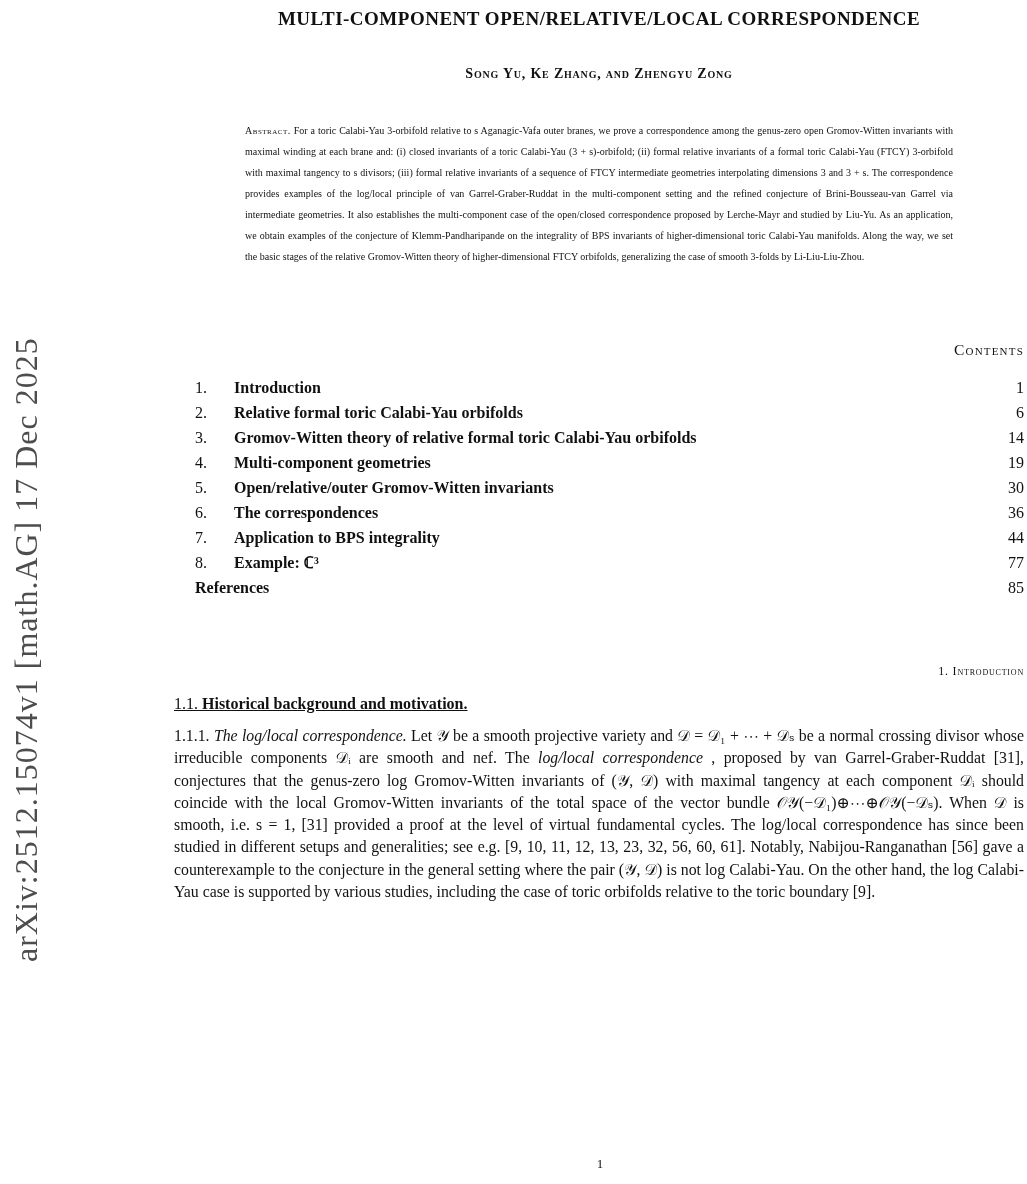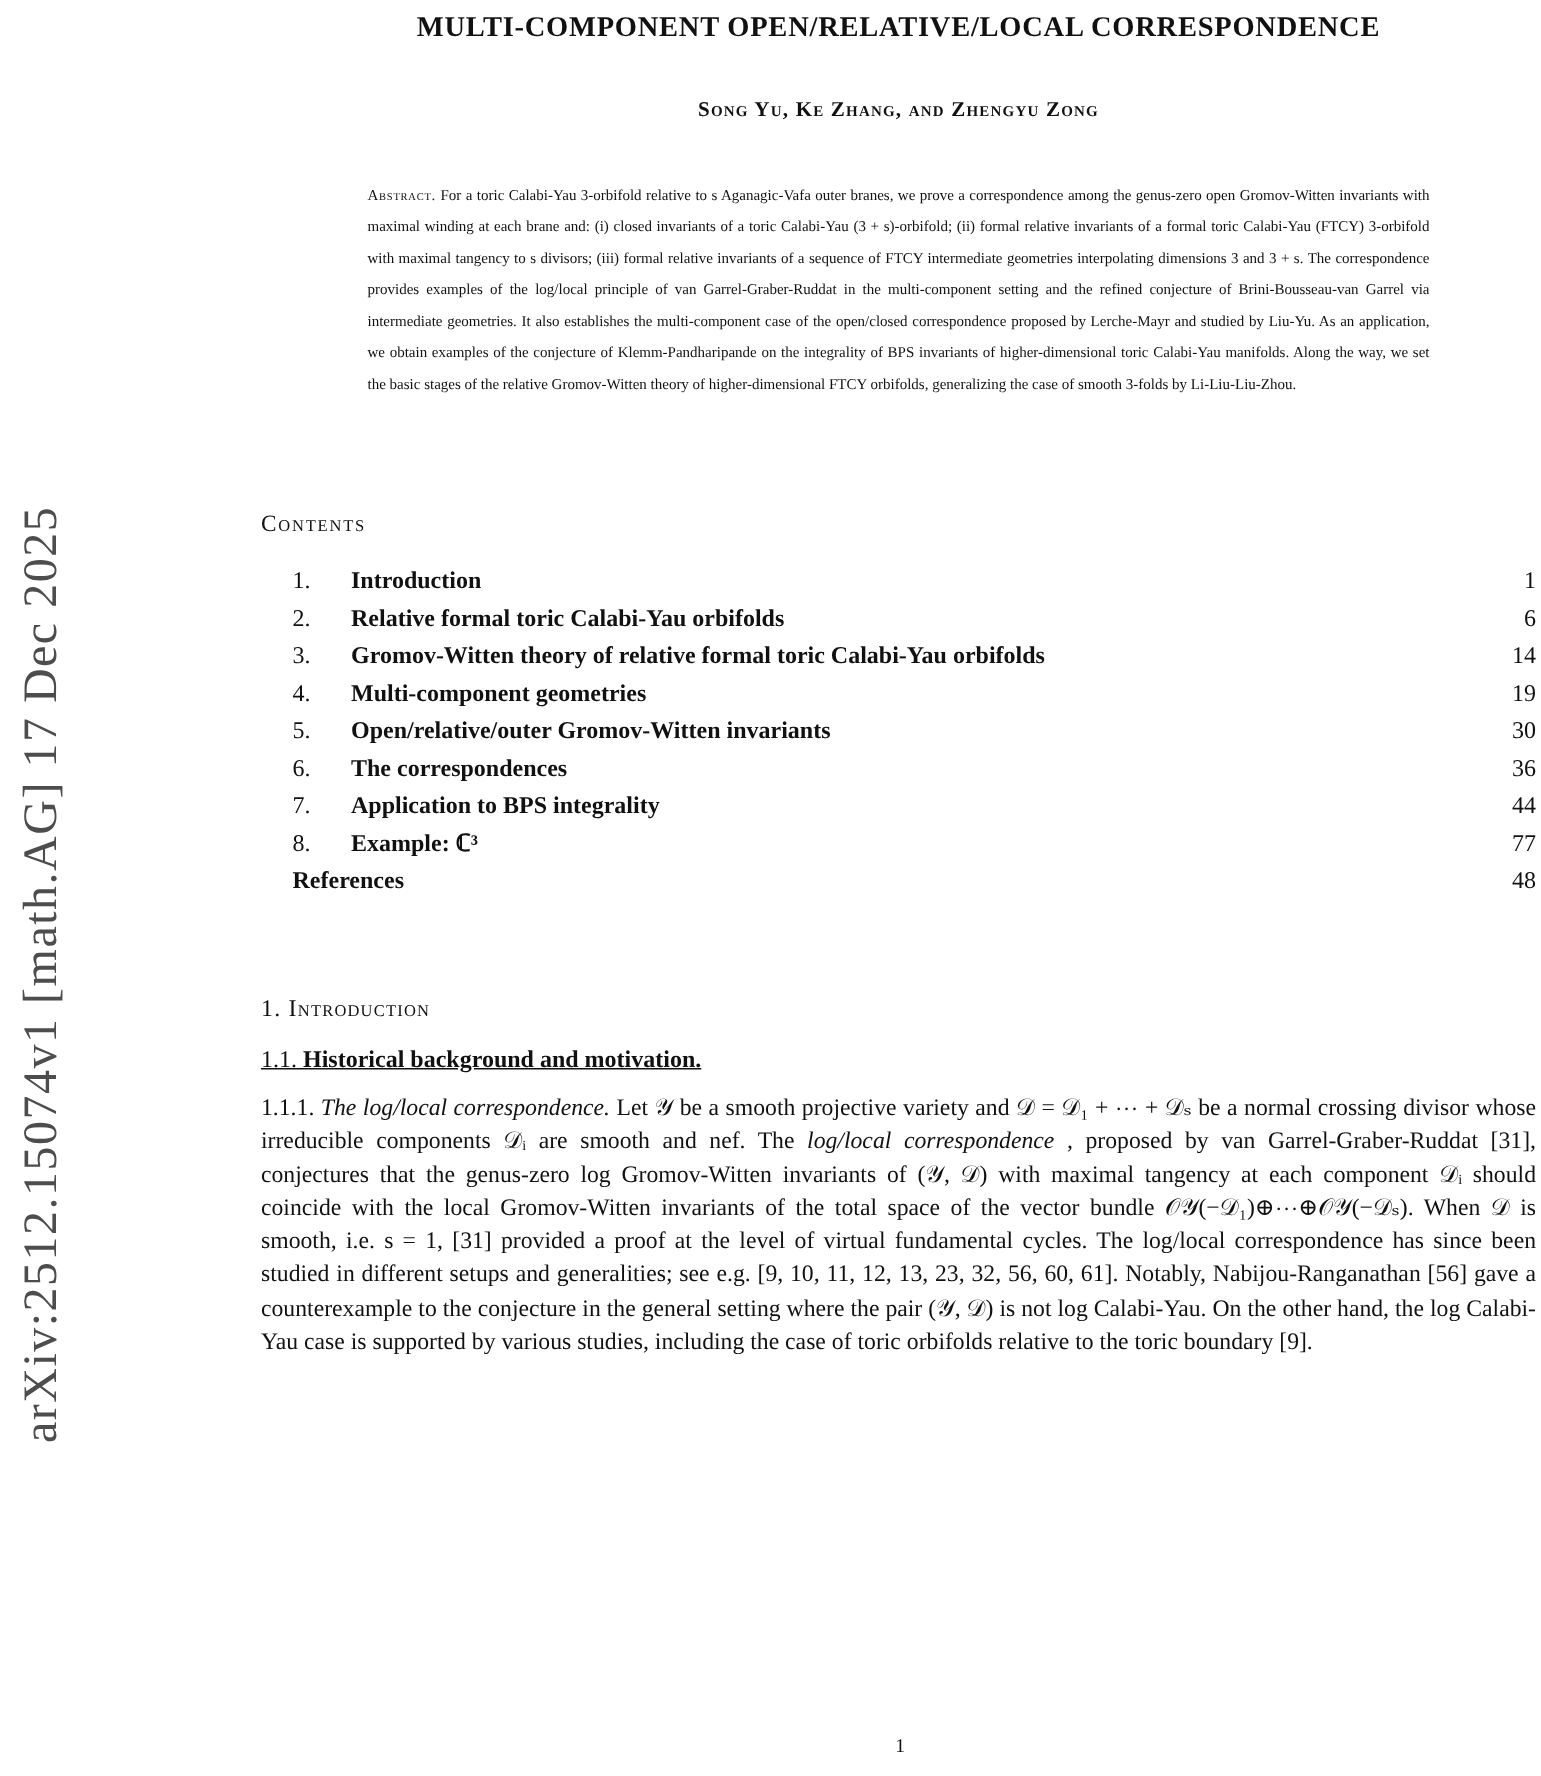--- a/index.html
+++ b/index.html
@@ -50,21 +50,21 @@
     font-size: 10px;
     line-height: 21px;
     text-align: justify;
   }
   .abs-label {
     font-variant: small-caps;
     letter-spacing: 0.5px;
   }
   .contents-heading {
     margin-top: 74px;
-    text-align: left;
+    text-align: right;
     font-variant: small-caps;
     font-size: 15.5px;
     letter-spacing: 1.2px;
   }
   .toc {
     margin-top: 16px;
     font-size: 16px;
   }
   .toc-row {
     display: flex;
@@ -75,23 +75,23 @@
     width: 39px;
     flex-shrink: 0;
   }
   .toc-label { flex: 1; font-weight: bold; }
   .toc-page {
     margin-left: 10px;
     text-align: right;
   }
   .section-heading {
     margin-top: 64px;
-    text-align: left;
-    font-variant: small-caps;
-    font-size: 16px;
+    text-align: right;
+    font-variant: small-caps;
+    font-size: 12px;
     letter-spacing: 0.8px;
   }
   .subsection {
     margin-top: 16px;
     font-size: 16px;
     text-decoration: underline;
   }
   .ss-title { font-weight: bold; }
   .body-par {
     margin: 12px 0 0 0;
@@ -165,21 +165,21 @@
         <span class="toc-label">Application to BPS integrality</span>
         <span class="toc-page">44</span>
       </div>
       <div class="toc-row">
         <span class="toc-num">8.</span>
         <span class="toc-label">Example: ℂ³</span>
         <span class="toc-page">77</span>
       </div>
       <div class="toc-row">
         <span class="toc-label">References</span>
-        <span class="toc-page">48</span>
+        <span class="toc-page">85</span>
       </div>
     </div>
 
     <div class="section-heading">1. Introduction</div>
 
     <div class="subsection">
       <span class="ss-num">1.1.</span>
       <span class="ss-title">Historical background and motivation.</span>
     </div>
 

